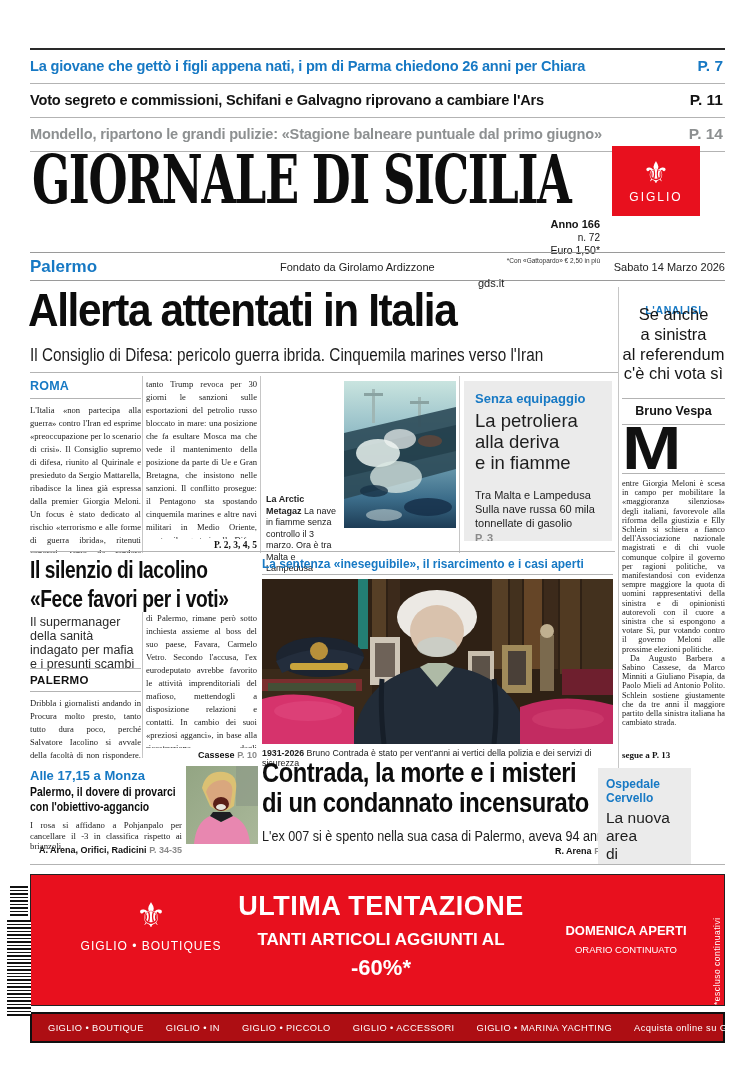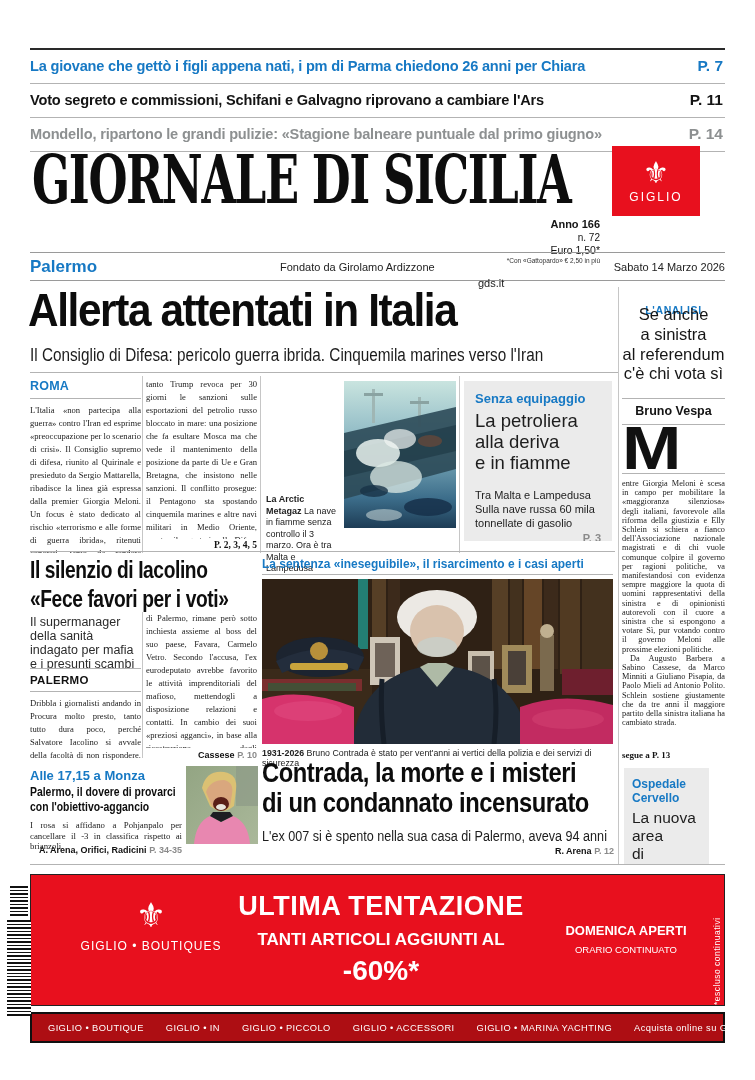--- a/index.html
+++ b/index.html
@@ -52,21 +52,21 @@
              transform:scaleX(0.85);transform-origin:0 0;color:#1c1c1c;}
   .kicker{font-weight:bold;font-size:12.5px;letter-spacing:0.2px;}
   .body-col{position:absolute;font-size:8.6px;line-height:13px;}
   .pages-line{font-family:"Liberation Serif",serif;font-weight:bold;font-size:9.5px;text-align:right;}
   .ship-caption{position:absolute;left:266px;top:494px;width:76px;font-size:9px;line-height:11.5px;color:#222;}
   .tanker-box{position:absolute;left:464px;top:381px;width:148px;height:160px;background:#ebebeb;
               box-sizing:border-box;padding:10px 11px;overflow:hidden;}
   .box-kicker{font-weight:bold;font-size:13px;}
   .box-title{font-size:18.5px;line-height:1.13;color:#1d1d1d;margin-top:5px;}
   .box-note{font-size:11px;line-height:1.3;margin-top:14px;color:#1d1d1d;}
-  .box-page{text-align:right;font-size:11px;margin-top:1px;}
+  .box-page{font-size:11px;margin-top:1px;}
 
   
   .iac-headline{position:absolute;left:30px;top:556px;width:300px;font-size:24px;font-weight:bold;
                 line-height:1.2;letter-spacing:-0.5px;transform:scaleX(0.8);transform-origin:0 0;color:#0d0d0d;}
   .iac-deck{position:absolute;left:30px;top:615px;width:112px;font-size:12.5px;line-height:1.13;color:#2b2b2b;}
   .small-kicker{font-weight:bold;font-size:11.5px;letter-spacing:0.3px;color:#111;}
   .byline-row{position:absolute;text-align:right;font-size:9px;}
   .byline-row b{color:#111;}
 
   
@@ -92,39 +92,39 @@
   .ana-author{position:absolute;left:622px;top:404px;width:103px;text-align:center;
               font-weight:bold;font-size:12.5px;}
   .ana-dropcap{position:absolute;left:622px;top:424px;font-size:62px;font-weight:bold;
                line-height:0.78;transform:scaleX(1.15);transform-origin:0 0;color:#111;}
   .ana-body{position:absolute;left:622px;top:479px;width:103px;height:268px;
             font-size:8.3px;line-height:9.2px;}
   .ana-body p{margin:0;}
   .ana-body p+p{text-indent:8px;}
   .ana-segue{position:absolute;left:622px;top:750px;width:103px;text-align:left;
              font-family:"Liberation Serif",serif;font-weight:bold;font-size:9px;}
-  .cervello-box{position:absolute;left:624px;top:768px;width:85px;height:96px;background:#ebebeb;
+  .cervello-box{position:absolute;left:598px;top:768px;width:93px;height:96px;background:#ebebeb;
                 box-sizing:border-box;padding:9px 8px;overflow:hidden;}
   .cer-kicker{font-weight:bold;font-size:12px;}
   .cer-title{font-size:15.5px;line-height:1.15;color:#1d1d1d;margin-top:4px;}
 
   
   .photo{position:absolute;overflow:hidden;}
   .photo svg{display:block;}
 
   
   .ad{position:absolute;left:30px;top:874px;width:695px;height:132px;background:#e8101e;
       border:1px solid #222;box-sizing:border-box;color:#fff;}
   .ad-brand{position:absolute;left:45px;top:22px;width:150px;text-align:center;}
   .ad-brand-glyph{font-size:34px;line-height:36px;}
   .ad-brand-text{font-size:12px;letter-spacing:1px;margin-top:6px;}
   .ad-center{position:absolute;left:195px;top:16px;width:310px;text-align:center;}
   .ad-line1{font-size:27px;font-weight:bold;letter-spacing:0.5px;}
   .ad-line2{font-size:17px;font-weight:bold;margin-top:8px;}
-  .ad-line3{font-size:28px;font-weight:bold;margin-top:5px;}
+  .ad-line3{font-size:22px;font-weight:bold;margin-top:5px;}
   .ad-right{position:absolute;left:520px;top:48px;width:150px;text-align:center;}
   .ad-r1{font-size:13px;font-weight:bold;}
   .ad-r2{font-size:9.5px;margin-top:6px;}
   .ad-note{position:absolute;right:2px;top:0;height:100%;display:flex;align-items:center;
            writing-mode:vertical-rl;transform:rotate(180deg);font-size:8.5px;letter-spacing:0.5px;}
 
   
   .footer{position:absolute;left:30px;top:1012px;width:695px;height:31px;background:#ad0e13;
           border:2px solid #101010;box-sizing:border-box;display:flex;align-items:center;
           padding:0 16px;color:#fff;font-size:9.3px;letter-spacing:0.4px;}

